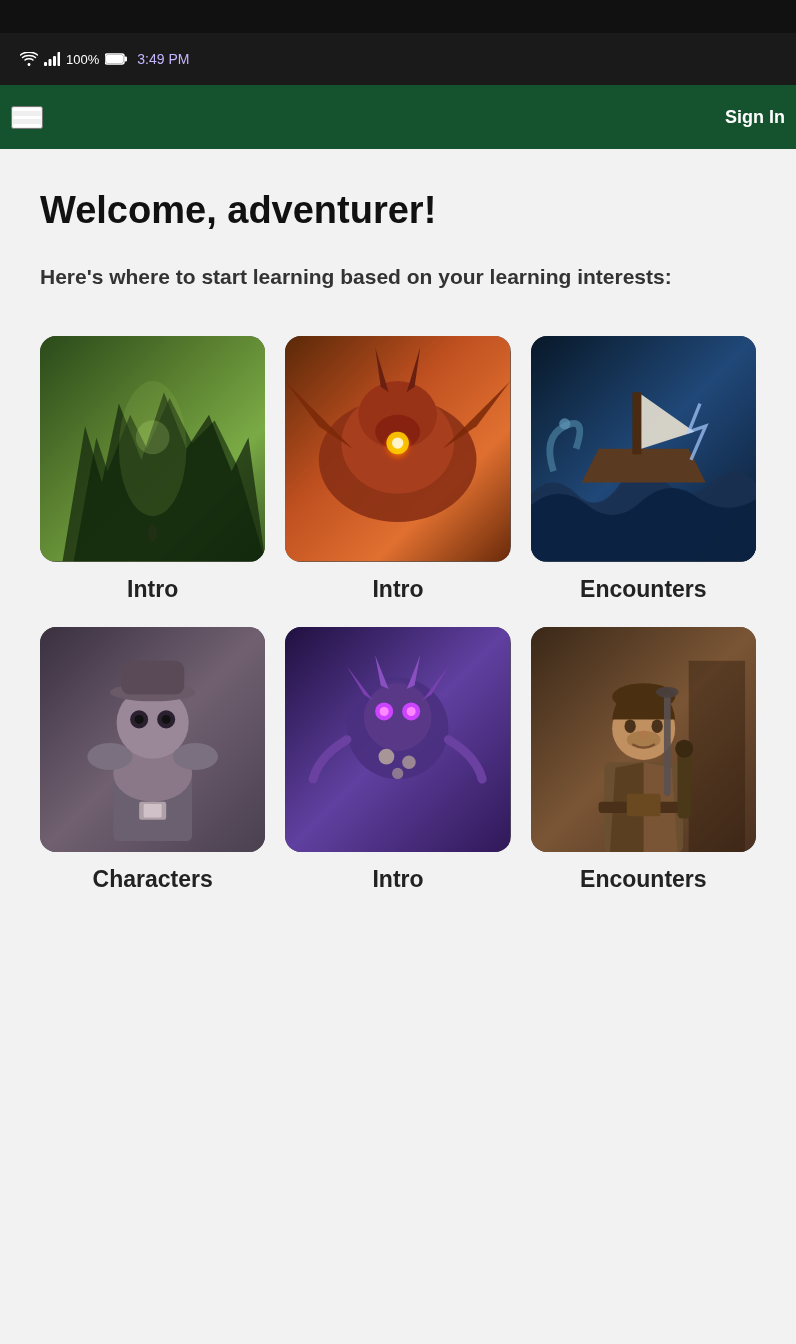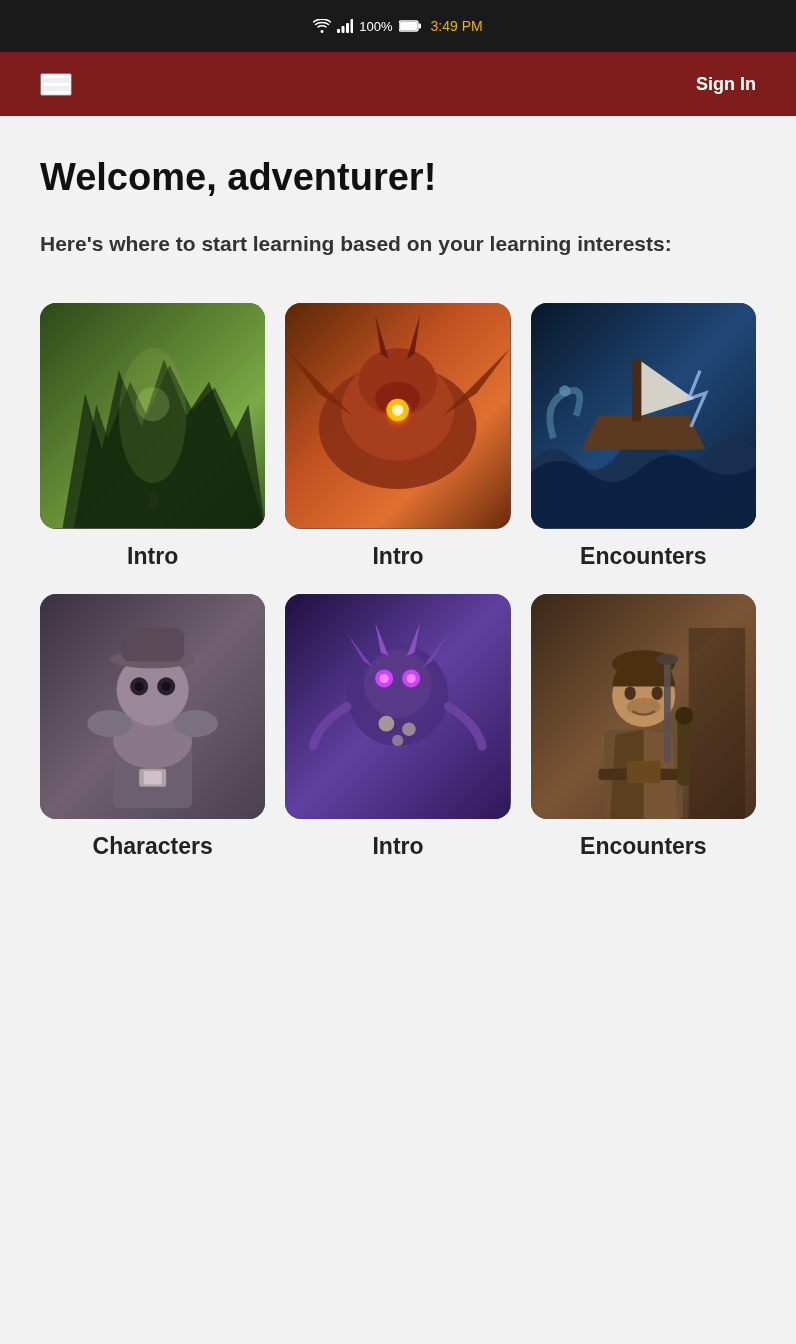--- a/index.html
+++ b/index.html
@@ -13,50 +13,51 @@
       display: flex;
       flex-direction: column;
     }
 
     
     .status-bar {
       background: #1a1a1a;
       height: 52px;
       display: flex;
       align-items: center;
-      justify-content: center;
-      padding: 0 32px;
+      justify-content: flex-start;
+      padding: 0 20px;
       gap: 8px;
+      margin-top: 33px;
     }
     .status-bar-icons {
       display: flex;
       align-items: center;
       gap: 6px;
       font-size: 13px;
       color: #fff;
     }
     .status-battery {
       font-size: 13px;
       color: #fff;
     }
     .status-time {
       font-size: 14px;
-      color: #eab308;
+      color: #c4b5fd;
       font-weight: 500;
       margin-left: 4px;
     }
 
     
     .top-nav {
-      background: #7f1d1d;
+      background: #14532d;
       height: 64px;
       display: flex;
       align-items: center;
       justify-content: space-between;
-      padding: 0 40px;
+      padding: 0 11px;
     }
     .hamburger-icon {
       display: flex;
       flex-direction: column;
       gap: 5px;
       cursor: pointer;
     }
     .hamburger-icon span {
       display: block;
       width: 28px;

